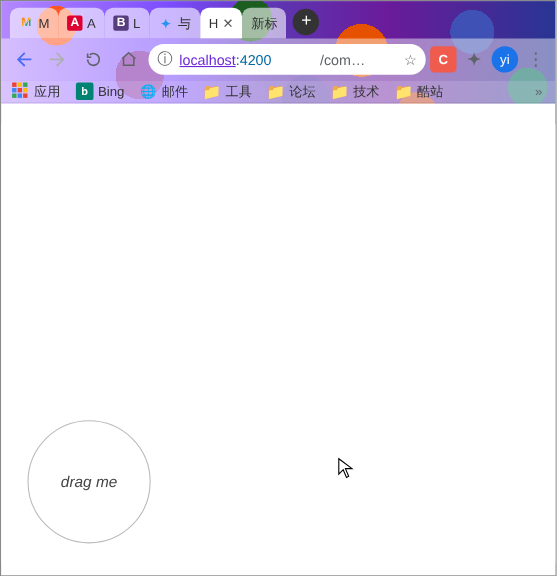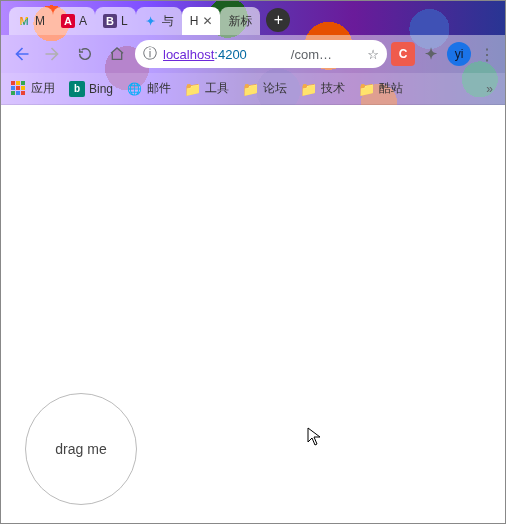--- a/index.html
+++ b/index.html
@@ -130,31 +130,31 @@
       font-size: 12px;
       font-weight: bold;
       cursor: pointer;
     }
     .ext-c { background: #ef5b4c; color: #fff; }
     .ext-puzzle { color: #5f6368; font-size: 15px; }
     .avatar {
       width: 24px; height: 24px;
       border-radius: 50%;
       background: #1a73e8;
-      color: #0f172a;
+      color: #ffffff;
       display: flex; align-items: center; justify-content: center;
       font-size: 12px;
       cursor: pointer;
       text-align: right;
     }
     .kebab { color: #5f6368; font-size: 16px; width: 24px; text-align: center; cursor: pointer; }
     
     .bookmarks {
       position: relative;
-      height: 32px;
+      height: 21px;
       background: rgba(250,245,255,0.55);
       display: flex;
       align-items: center;
       padding: 0 8px;
       gap: 10px;
       font-size: 12px;
       color: #333;
       border-bottom: 1px solid rgba(0,0,0,0.08);
       white-space: nowrap;
       overflow: hidden;
@@ -183,20 +183,21 @@
       bottom: 18px;
       width: 112px; height: 112px;
       border: 1px solid #bbb;
       border-radius: 50%;
       display: flex; align-items: center; justify-content: center;
       font-size: 14px;
       color: #444;
       cursor: move;
       user-select: none;
       background: #fff;
+      font-style: italic;
     }
     .cursor-ptr {
       position: absolute;
       left: 306px; top: 322px;
       font-size: 18px;
       color: #000;
       pointer-events: none;
     }
     
     .fi-gmail {

